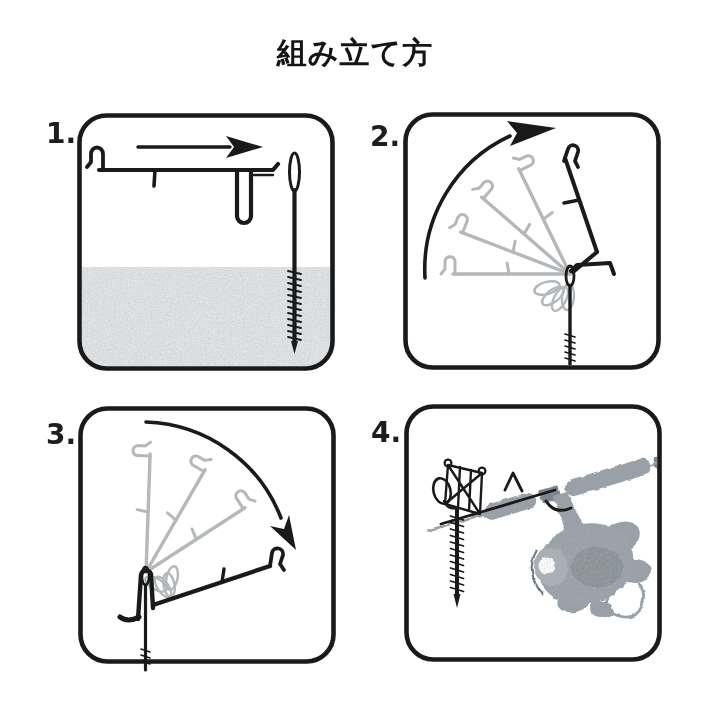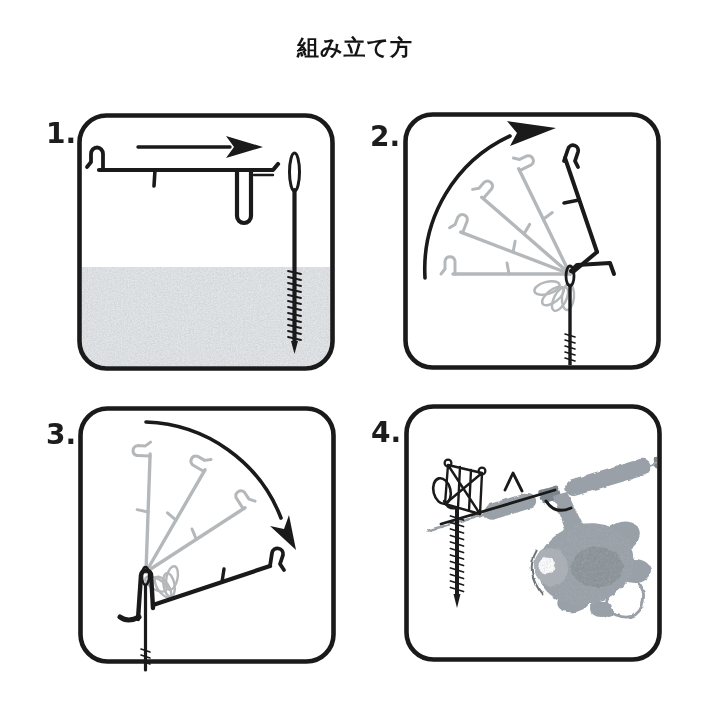--- a/index.html
+++ b/index.html
@@ -1,20 +1,20 @@
 <!DOCTYPE html>
 <html style="--paper: #ffffff; --ink: #1a1a1a; --ghost: #b4b8bb; --ground-base: #e3e5e7; --ground-speckle: #9aa1a8; --metal-gray: #99a0a7; --metal-dark: #7e868d;"><head>
 <meta charset="utf-8">
 <style>
   html,body{margin:0;padding:0;background:#fff;}
   body{width:710px;height:710px;}
   .stage{position:relative;width:710px;height:710px;background:var(--paper,#fff);
          font-family:"DejaVu Sans","Liberation Sans",sans-serif;overflow:hidden;}
   .title{position:absolute;top:33px;left:0;width:710px;text-align:center;margin:0;
-         font-size:22px;font-weight:700;color:#141414;letter-spacing:1px;}
+         font-size:30px;font-weight:700;color:#141414;letter-spacing:1px;}
   .step-label{position:absolute;font-size:28px;font-weight:700;color:#1d1d1d;line-height:1;}
   #lbl1{left:46px;top:120px}
   #lbl2{left:370px;top:123px}
   #lbl3{left:46px;top:421px}
   #lbl4{left:371px;top:419px}
   .panel{position:absolute;width:258px;height:258px;}
   #p1{left:77px;top:113px}
   #p2{left:403px;top:112px}
   #p3{left:78px;top:406px}
   #p4{left:404px;top:404px}

